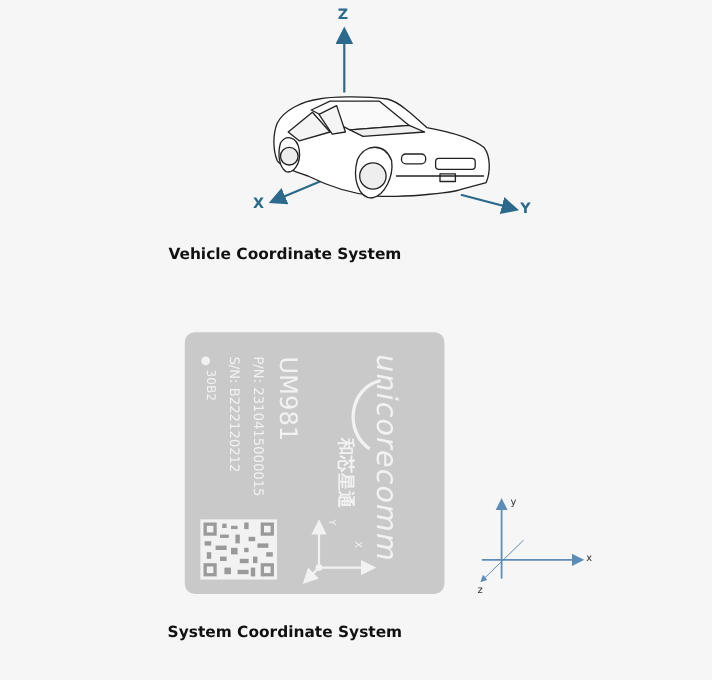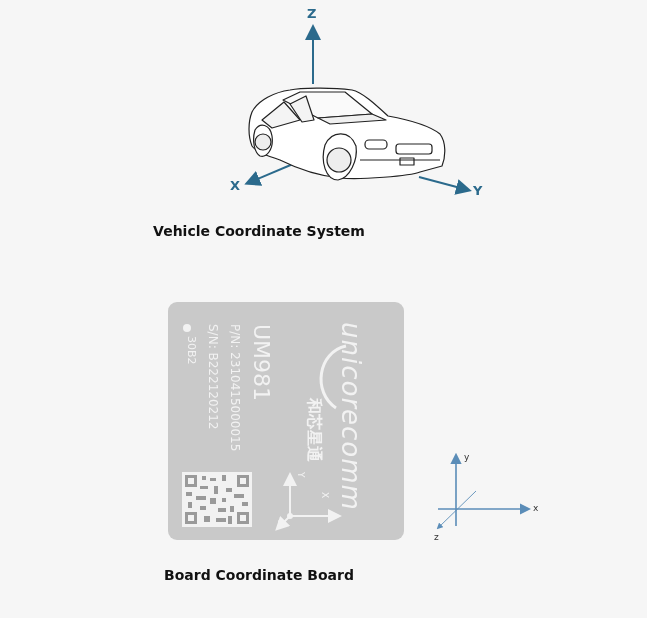--- a/index.html
+++ b/index.html
@@ -119,13 +119,13 @@
       </marker>
   </defs>
   <line x1="26" y1="76" x2="26" y2="6" stroke="#5b8db8" stroke-width="1.6" marker-end="url(#bh)"></line>
   <line x1="8" y1="59" x2="98" y2="59" stroke="#5b8db8" stroke-width="1.6" marker-end="url(#bh)"></line>
   <line x1="46" y1="41" x2="8" y2="78" stroke="#5b8db8" stroke-width="0.9" marker-end="url(#bh)"></line>
 </svg>
 <span class="small-lbl" style="left:464px;top:452px;">y</span>
 <span class="small-lbl" style="left:533px;top:503px;">x</span>
 <span class="small-lbl" style="left:434px;top:532px;">z</span>
 
-<div class="title" style="top:567px;">Board Coordinate Board</div>
+<div class="title" style="top:567px;">System Coordinate System</div>
 
 </body></html>

